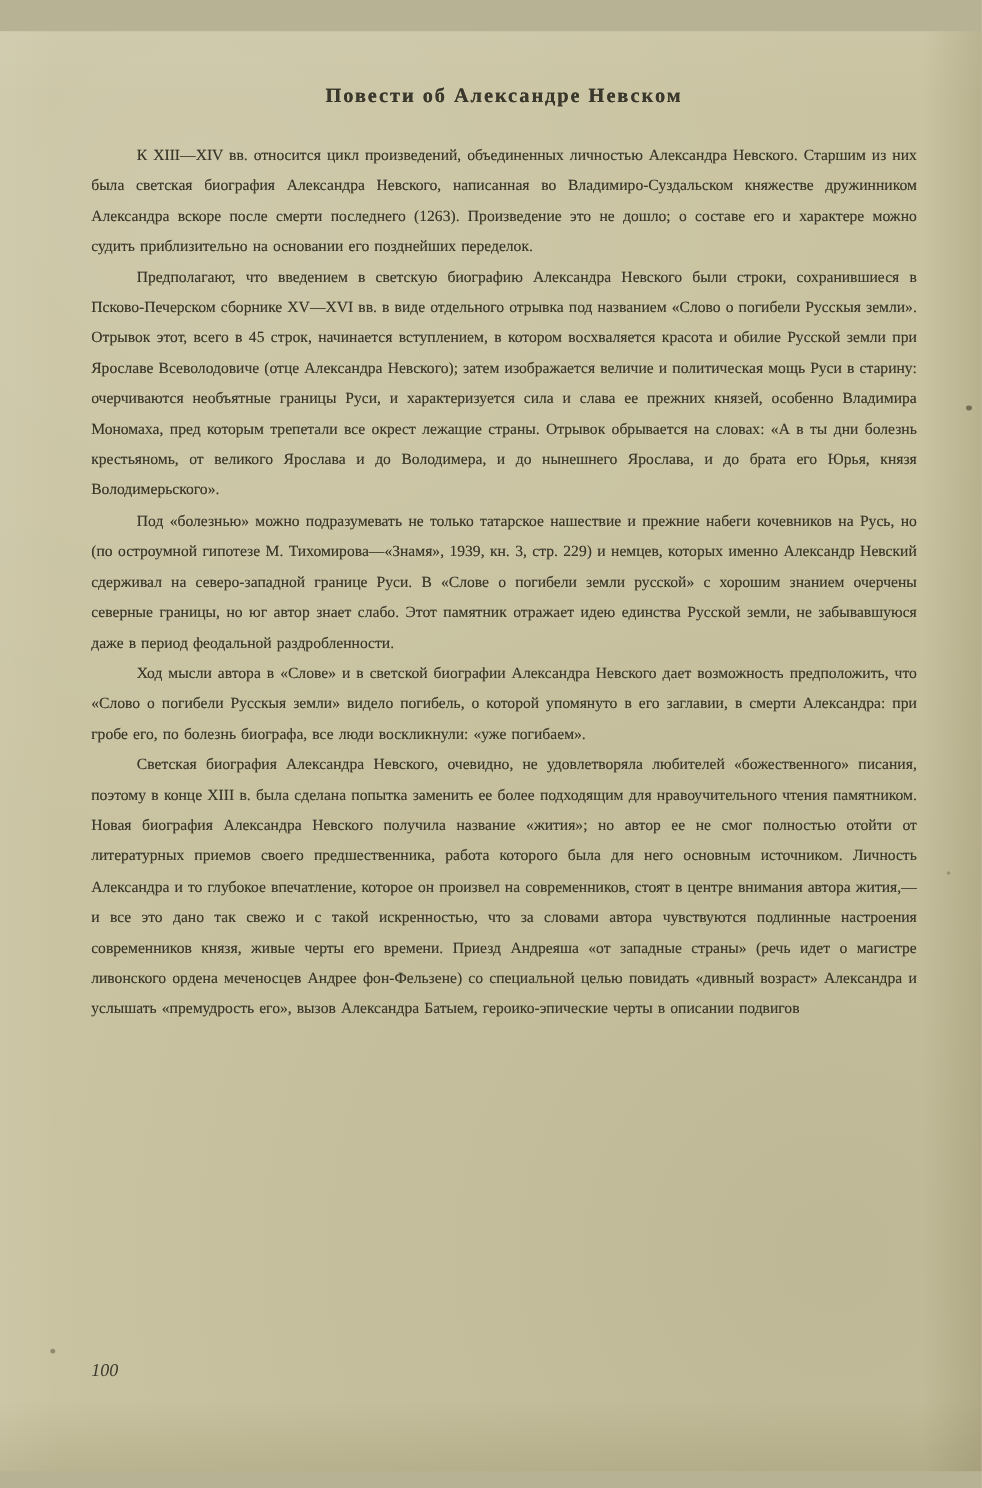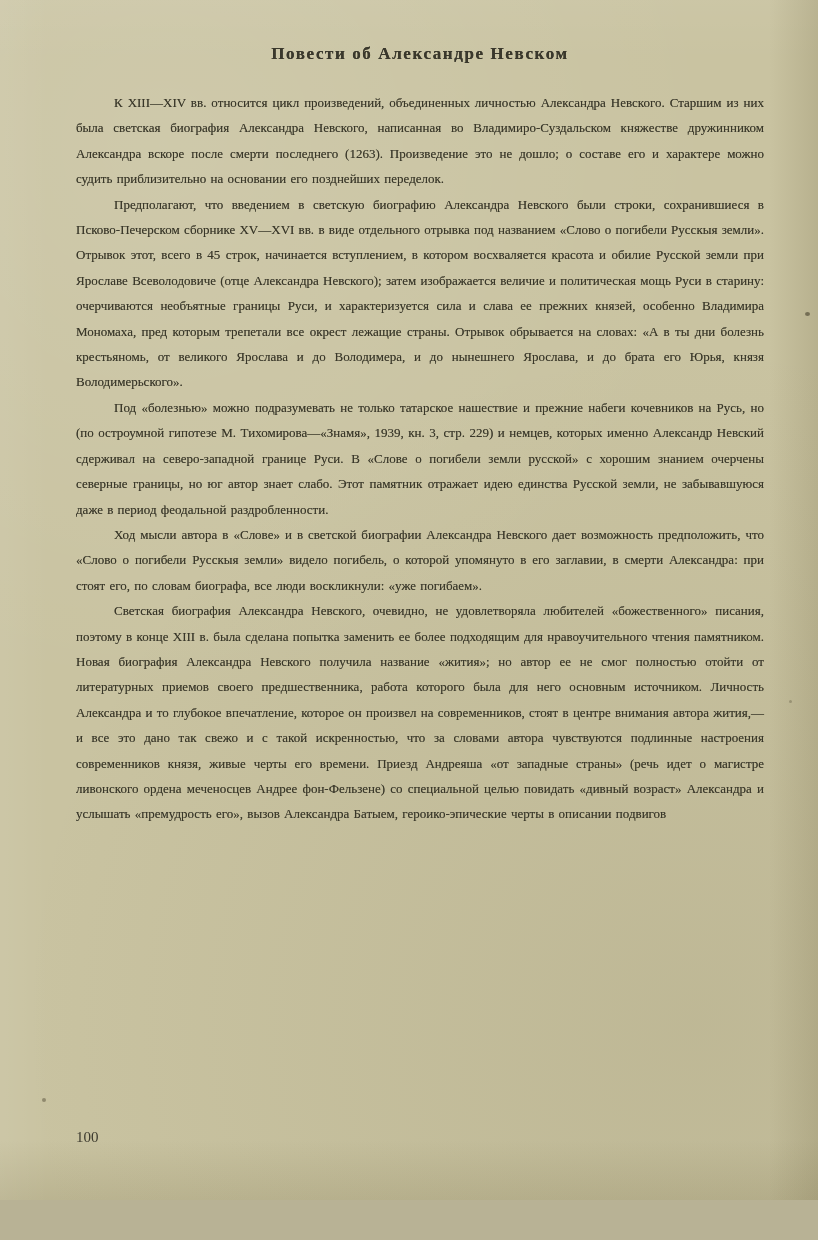--- a/index.html
+++ b/index.html
@@ -18,20 +18,21 @@
     width: 818px;
     height: 1200px;
     box-sizing: border-box;
     background:
       radial-gradient(circle at 20% 12%, rgba(255,255,255,0.10), transparent 45%),
       radial-gradient(circle at 85% 85%, rgba(96,86,48,0.10), transparent 55%),
       linear-gradient(to right, rgba(255,255,255,0.06) 0%, transparent 6%, transparent 94%, rgba(104,94,56,0.18) 100%),
       linear-gradient(to bottom, rgba(255,255,255,0.05) 0%, transparent 5%, transparent 95%, rgba(110,100,60,0.16) 100%),
       #c9c3a1;
     color: #36342a;
+    margin-top: 26px;
   }
   .text-block {
     position: absolute;
     left: 76px;
     top: 44px;
     width: 688px;
   }
   .page-title {
     margin: 0 0 26px 0;
     text-align: center;
@@ -47,21 +48,22 @@
     line-height: 25.4px;
     text-align: justify;
     text-indent: 38px;
     color: #393729;
     text-shadow: 0 0 0.3px rgba(57,55,41,0.55);
     word-spacing: 1px;
   }
   .page-number {
     position: absolute;
     left: 76px;
-    bottom: 54px;
+    bottom: 74px;
+    font-style: italic;
     font-size: 15px;
     color: #3c3a2e;
   }
   .speck {
     position: absolute;
     border-radius: 50%;
     background: #55503a;
     opacity: 0.7;
   }
   .speck-1 { width: 5px; height: 4px; right: 8px;  top: 312px; }
@@ -74,18 +76,18 @@
 <div class="scan-page">
   <div class="speck speck-1"></div>
   <div class="speck speck-2"></div>
   <div class="speck speck-3"></div>
 
   <div class="text-block">
     <h1 class="page-title">Повести об Александре Невском</h1>
     <p class="para">К XIII—XIV вв. относится цикл произведений, объединенных личностью Александра Невского. Старшим из них была светская биография Александра Невского, написанная во Владимиро-Суздальском княжестве дружинником Александра вскоре после смерти последнего (1263). Произведение это не дошло; о составе его и характере можно судить приблизительно на основании его позднейших переделок.</p>
     <p class="para">Предполагают, что введением в светскую биографию Александра Невского были строки, сохранившиеся в Псково-Печерском сборнике XV—XVI вв. в виде отдельного отрывка под названием «Слово о погибели Русскыя земли». Отрывок этот, всего в 45 строк, начинается вступлением, в котором восхваляется красота и обилие Русской земли при Ярославе Всеволодовиче (отце Александра Невского); затем изображается величие и политическая мощь Руси в старину: очерчиваются необъятные границы Руси, и характеризуется сила и слава ее прежних князей, особенно Владимира Мономаха, пред которым трепетали все окрест лежащие страны. Отрывок обрывается на словах: «А в ты дни болезнь крестьяномь, от великого Ярослава и до Володимера, и до нынешнего Ярослава, и до брата его Юрья, князя Володимерьского».</p>
     <p class="para">Под «болезнью» можно подразумевать не только татарское нашествие и прежние набеги кочевников на Русь, но (по остроумной гипотезе М. Тихомирова—«Знамя», 1939, кн. 3, стр. 229) и немцев, которых именно Александр Невский сдерживал на северо-западной границе Руси. В «Слове о погибели земли русской» с хорошим знанием очерчены северные границы, но юг автор знает слабо. Этот памятник отражает идею единства Русской земли, не забывавшуюся даже в период феодальной раздробленности.</p>
-    <p class="para">Ход мысли автора в «Слове» и в светской биографии Александра Невского дает возможность предположить, что «Слово о погибели Русскыя земли» видело погибель, о которой упомянуто в его заглавии, в смерти Александра: при стоят его, по словам биографа, все люди воскликнули: «уже погибаем».</p>
+    <p class="para">Ход мысли автора в «Слове» и в светской биографии Александра Невского дает возможность предположить, что «Слово о погибели Русскыя земли» видело погибель, о которой упомянуто в его заглавии, в смерти Александра: при гробе его, по болезнь биографа, все люди воскликнули: «уже погибаем».</p>
     <p class="para">Светская биография Александра Невского, очевидно, не удовлетворяла любителей «божественного» писания, поэтому в конце XIII в. была сделана попытка заменить ее более подходящим для нравоучительного чтения памятником. Новая биография Александра Невского получила название «жития»; но автор ее не смог полностью отойти от литературных приемов своего предшественника, работа которого была для него основным источником. Личность Александра и то глубокое впечатление, которое он произвел на современников, стоят в центре внимания автора жития,—и все это дано так свежо и с такой искренностью, что за словами автора чувствуются подлинные настроения современников князя, живые черты его времени. Приезд Андреяша «от западные страны» (речь идет о магистре ливонского ордена меченосцев Андрее фон-Фельзене) со специальной целью повидать «дивный возраст» Александра и услышать «премудрость его», вызов Александра Батыем, героико-эпические черты в описании подвигов</p>
   </div>
 
   <div class="page-number">100</div>
 </div>
 
 </body></html>

